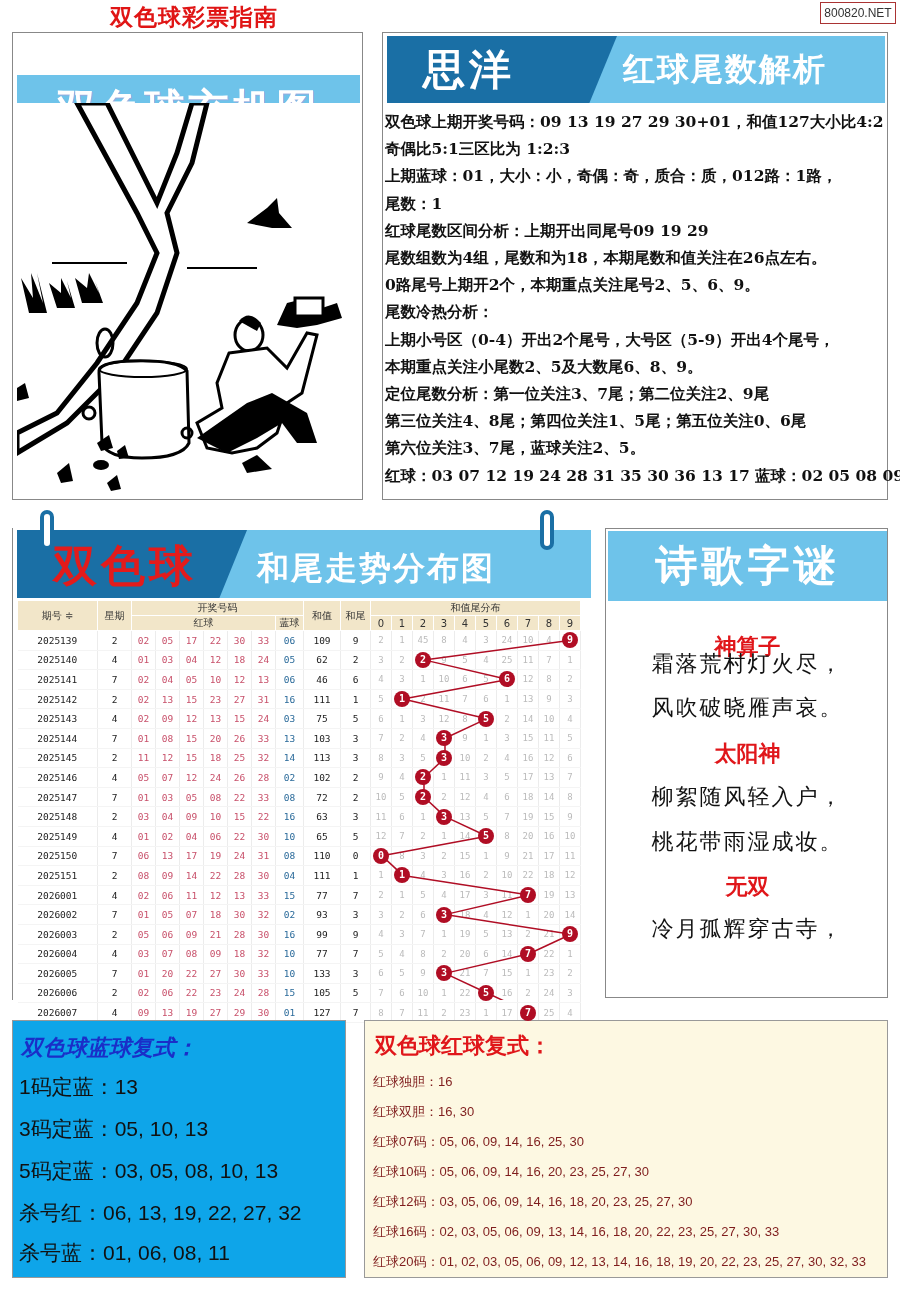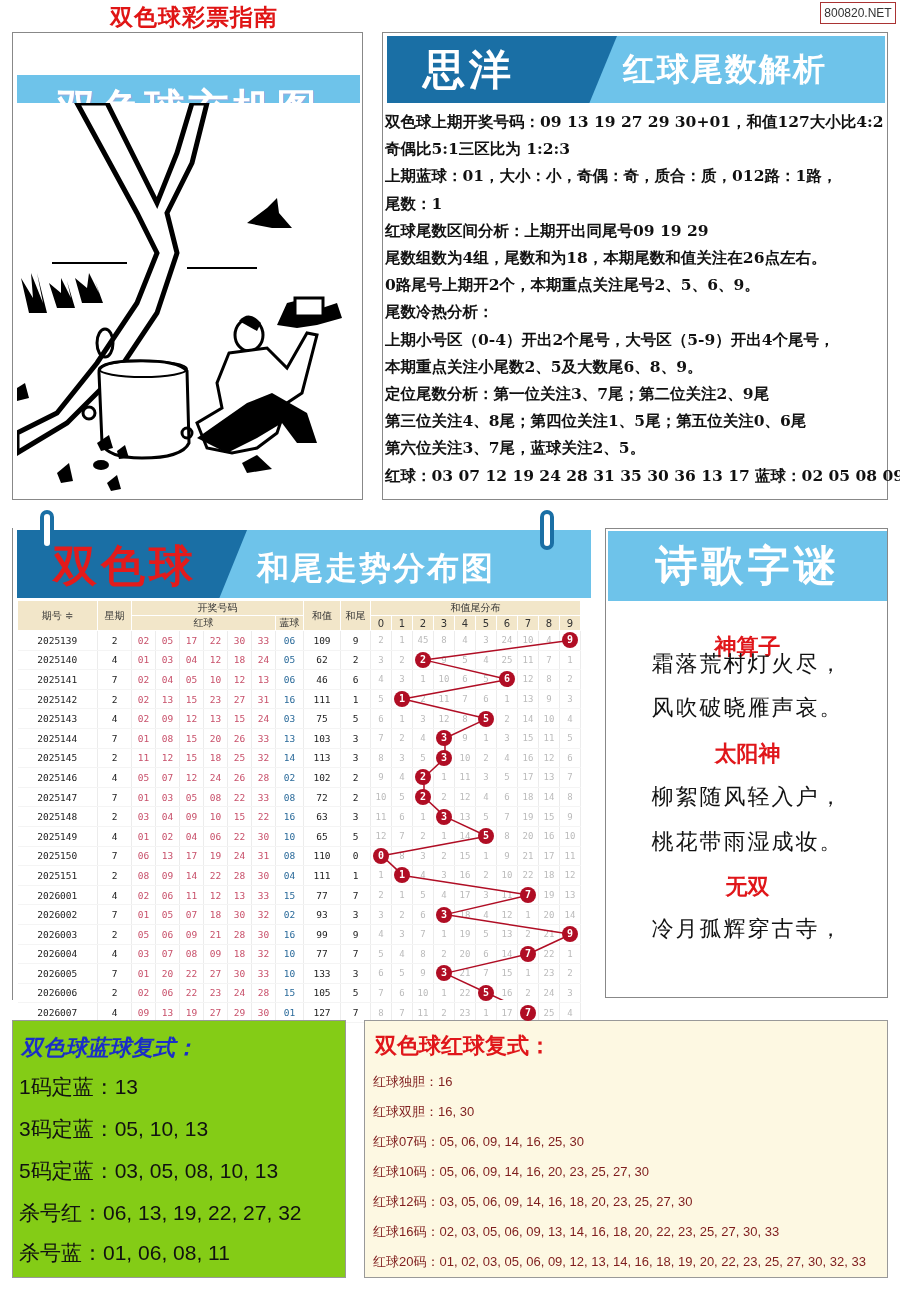--- a/index.html
+++ b/index.html
@@ -59,21 +59,21 @@
 
   
   #panel-poem { left: 605px; top: 528px; width: 283px; height: 470px; border: 1px solid #888; background: #fff; }
   #poem-banner { position: absolute; left: 2px; top: 2px; width: 279px; height: 70px; font-size: 42px; line-height: 70px; letter-spacing: 4px; }
   .poem-title { position: absolute; width: 283px; text-align: center; color: #e0161a; font-weight: bold;
                 font-size: 22px; font-family: "DejaVu Serif", serif; }
   .poem-line { position: absolute; width: 283px; text-align: center; color: #111; font-size: 22px;
                font-family: "DejaVu Serif", serif; letter-spacing: 2px; }
 
   
-  #panel-blue { left: 12px; top: 1020px; width: 334px; height: 258px; border: 1px solid #999; background: #84cc16; }
+  #panel-blue { left: 12px; top: 1020px; width: 334px; height: 258px; border: 1px solid #999; background: #0ea5e9; }
   #blue-title { position: absolute; left: 8px; top: 12px; color: #1a2ec8; font-size: 22px; font-weight: bold; font-style: italic; font-family: "DejaVu Serif", serif; }
   .blue-line { position: absolute; left: 6px; font-size: 21px; color: #111; font-family: "Liberation Sans", sans-serif; white-space: nowrap; }
 
   
   #panel-red { left: 364px; top: 1020px; width: 524px; height: 258px; border: 1px solid #999; background: #fdf8e2; }
   #red-title { position: absolute; left: 10px; top: 10px; color: #e0161a; font-size: 22px; font-weight: bold; font-family: "DejaVu Serif", serif; }
   .red-line { position: absolute; left: 8px; font-size: 13px; color: #7f1d1d; font-family: "Liberation Sans", sans-serif; white-space: nowrap; }
 </style>
 </head>
 <body>

